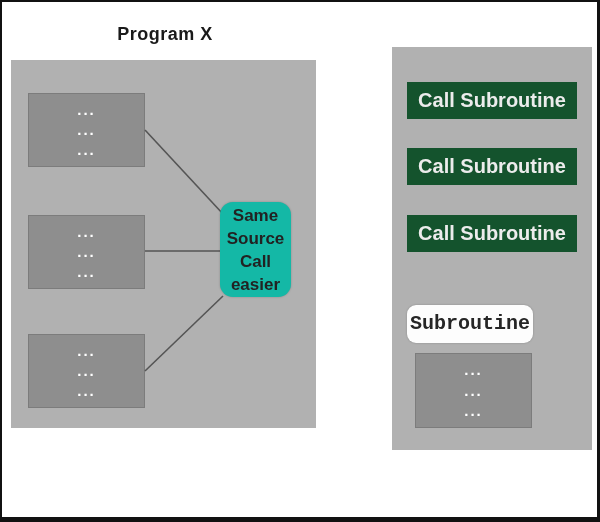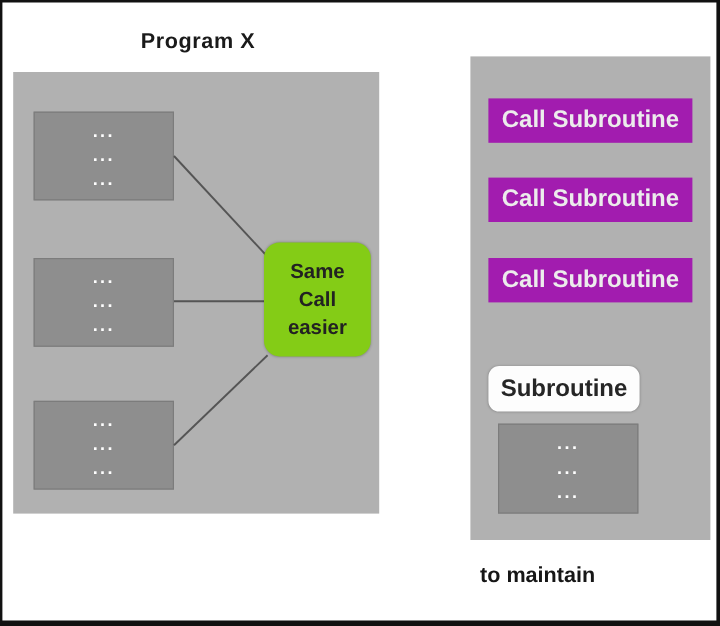--- a/index.html
+++ b/index.html
@@ -51,48 +51,49 @@
   }
 
   .connector-svg {
     position:absolute; left:0; top:0;
     width:600px; height:522px;
     pointer-events:none;
   }
 
   .label-box {
     position:absolute;
-    left:218px; top:200px; width:89px; height:95px;
-    background:#84cc16; border-radius:13px;
+    left:218px; top:200px; width:71px; height:95px;
+    background:#14b8a6; border-radius:13px;
     display:flex; flex-direction:column;
     justify-content:center; align-items:center;
     box-shadow:0 0 2px rgba(0,0,0,0.25);
   }
   .label-box .line {
     font-size:17px; font-weight:600; color:#222222; line-height:23px;
   }
 
   .call-box {
     position:absolute;
     left:15px; width:170px; height:37px;
-    background:#a21caf; color:#ececec;
+    background:#14532d; color:#ececec;
     font-size:20px; font-weight:bold;
     text-align:center; line-height:37px;
   }
   .call-1 { top:35px; }
   .call-2 { top:101px; }
   .call-3 { top:168px; }
 
   .subroutine-box {
     position:absolute;
     left:15px; top:258px; width:126px; height:38px;
     background:#fdfdfd; border-radius:9px;
     color:#262626; font-size:20px; font-weight:600;
     text-align:center; line-height:38px;
     box-shadow:0 0 2px rgba(0,0,0,0.25);
+    font-family:Liberation Mono, monospace;
   }
 
   .caption {
     position:absolute;
     left:398px; top:464px; width:195px;
     font-size:18px; font-weight:bold; color:#161616;
     line-height:27px;
   }
 </style>
 </head>
@@ -121,33 +122,33 @@
   </div>
 
   <svg class="connector-svg" viewBox="0 0 600 522">
     <line x1="143" y1="128" x2="221" y2="212" stroke="#555555" stroke-width="1.6"></line>
     <line x1="143" y1="249" x2="221" y2="249" stroke="#555555" stroke-width="1.6"></line>
     <line x1="143" y1="369" x2="221" y2="294" stroke="#555555" stroke-width="1.6"></line>
   </svg>
 
   <div class="label-box">
     <div class="line">Same</div>
+    <div class="line">Source</div>
     <div class="line">Call</div>
     <div class="line">easier</div>
   </div>
 
   <div class="panel panel-y">
     <div class="call-box call-1">Call Subroutine</div>
     <div class="call-box call-2">Call Subroutine</div>
     <div class="call-box call-3">Call Subroutine</div>
     <div class="subroutine-box">Subroutine</div>
     <div class="code-block block-y">
       <div class="dot-row">...</div>
       <div class="dot-row">...</div>
       <div class="dot-row">...</div>
     </div>
   </div>
 
   <div class="caption">
-    <div>to maintain</div>
   </div>
 
 </div>
 
 </body></html>

